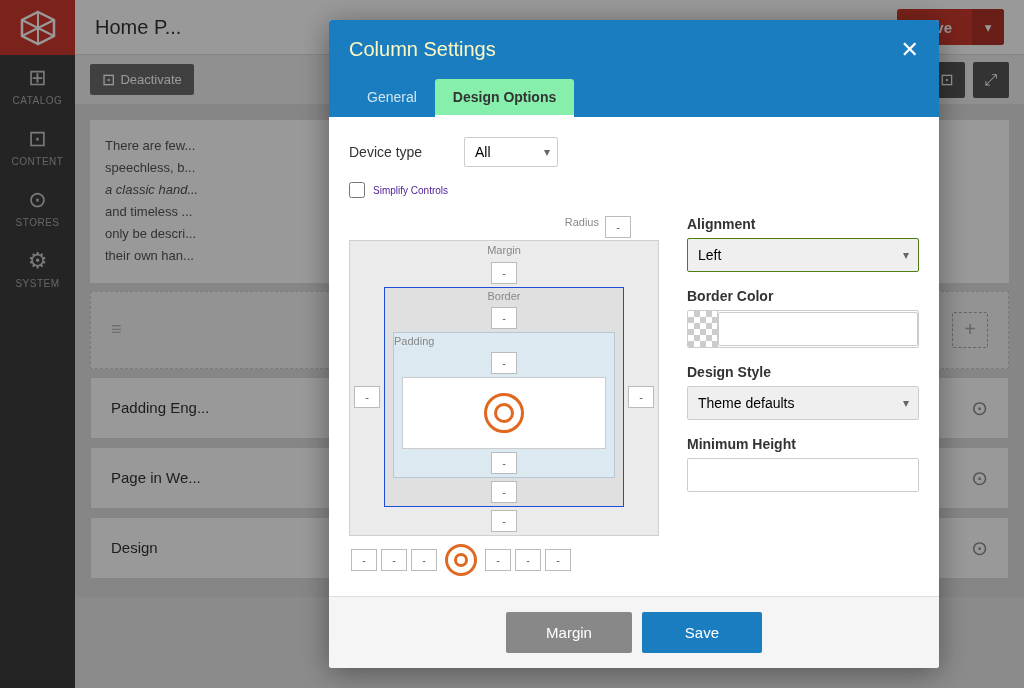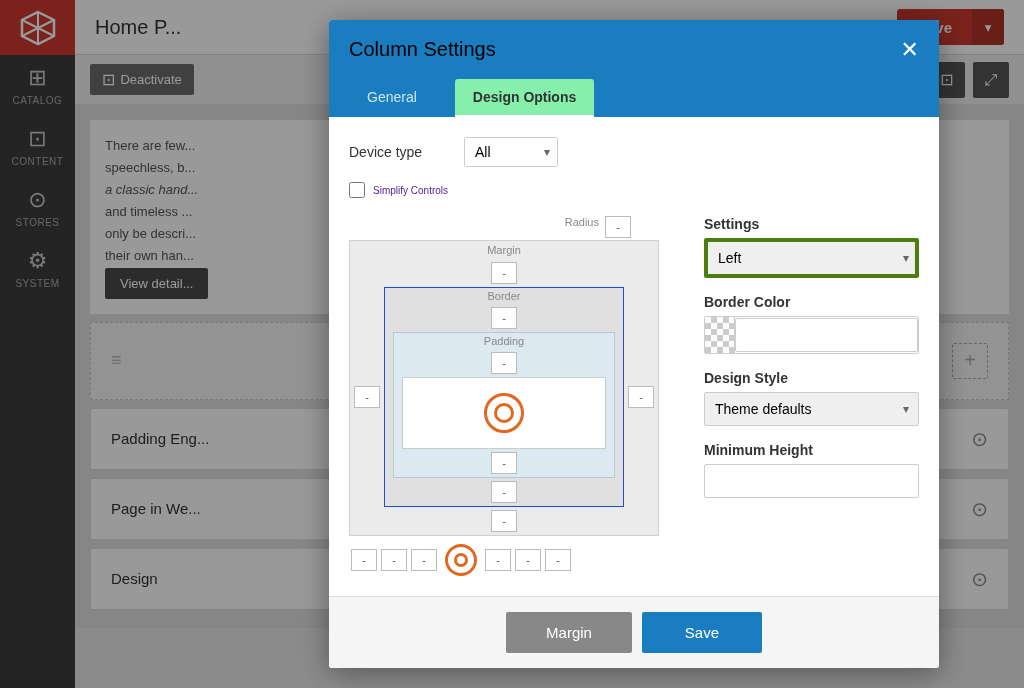--- a/index.html
+++ b/index.html
@@ -80,24 +80,24 @@
 
     
     .modal {
       position: fixed; left: 50%; top: 50%; transform: translate(-30%, -50%);
       width: 610px; background: #fff; border-radius: 3px; z-index: 300;
       box-shadow: 0 5px 30px rgba(0,0,0,0.4); overflow: hidden;
     }
     .modal-header {
       background: #1a7dc0; padding: 18px 20px; display: flex; align-items: center; justify-content: space-between;
     }
-    .modal-title { color: #000000; font-size: 20px; font-weight: 400; }
+    .modal-title { color: #fef9c3; font-size: 20px; font-weight: 400; }
     .modal-close { background: none; border: none; color: #fff; font-size: 22px; cursor: pointer; line-height: 1; }
     .modal-tabs {
-      background: #1a7dc0; display: flex; padding: 0 20px; gap: 20px;
+      background: #1a7dc0; display: flex; padding: 0 20px;
     }
     .modal-tab {
       padding: 10px 18px; color: rgba(255,255,255,0.8); cursor: pointer; font-size: 14px;
       border-bottom: 3px solid transparent; margin-bottom: -1px;
     }
     .modal-tab.active {
       background: #86efac; color: #333; border-radius: 3px 3px 0 0;
       border-bottom: 3px solid #fff; font-weight: 600;
     }
     .modal-body { padding: 20px; background: #fff; }
@@ -111,21 +111,21 @@
       font-size: 14px; border-radius: 2px; cursor: pointer; min-width: 80px;
     }
     .select-wrap .chevron { position: absolute; right: 8px; top: 50%; transform: translateY(-50%); font-size: 12px; color: #666; pointer-events: none; }
 
     
     .checkbox-row { display: flex; align-items: center; gap: 8px; margin-bottom: 18px; }
     .checkbox-row input[type=checkbox] { width: 16px; height: 16px; }
     .checkbox-label { font-size: 10px; color: #4c1d95; }
 
     
-    .modal-columns { display: flex; gap: 25px; }
+    .modal-columns { display: flex; gap: 8px; }
 
     
     .box-model-area { flex: 0 0 330px; position: relative; min-height: 300px; }
     .circle-icon { width: 40px; height: 40px; border: 3px solid #e06820; border-radius: 50%; display: flex; align-items: center; justify-content: center; }
     .circle-icon-inner { width: 20px; height: 20px; border: 3px solid #e06820; border-radius: 50%; }
 
     
     .right-col { flex: 1; display: flex; flex-direction: column; gap: 16px; }
     .field-group { display: flex; flex-direction: column; gap: 6px; }
     .field-group .label { font-size: 14px; font-weight: 600; color: #333; }
@@ -156,21 +156,21 @@
     
     .bm-container { width: 310px; position: relative; font-size: 11px; }
     .bm-margin { background: #ebebeb; border: 1px solid #d0d0d0; padding: 0; }
     .bm-margin-label { text-align: center; color: #888; padding: 3px 0; font-size: 11px; }
     .bm-row-wrap { display: flex; align-items: stretch; }
     .bm-side-cell { display: flex; align-items: center; padding: 4px; }
     .bm-center { flex: 1; }
     .bm-border { background: #e0e0e0; border: 1px solid #1d4ed8; }
     .bm-border-label { text-align: center; color: #888; padding: 2px 0; font-size: 11px; }
     .bm-padding { background: #dce9f0; border: 1px solid #b5c8d8; }
-    .bm-padding-label { text-align: center; color: #888; padding: 2px 0; font-size: 11px; }
+    .bm-padding-label { color: #888; padding: 2px 0; font-size: 11px; }
     .bm-content { background: #fff; border: 1px solid #ccc; display: flex; align-items: center; justify-content: center; padding: 15px; min-height: 65px; }
     .bm-num { width: 26px; height: 22px; border: 1px solid #bbb; background: #fff; text-align: center; font-size: 11px; color: #555; display: flex; align-items: center; justify-content: center; }
     .bm-row-center { display: flex; justify-content: center; padding: 3px 0; }
   </style>
 </head>
 <body>
 
 <div class="sidebar">
   <div class="sidebar-logo">
     <svg viewBox="0 0 40 40" xmlns="http://www.w3.org/2000/svg">
@@ -216,21 +216,20 @@
       <button class="toolbar-icon-btn">⊡</button>
       <button class="toolbar-icon-btn">⤢</button>
     </div>
   </div>
 
   <div style="padding: 15px 15px 10px; background: #e0e0e0;">
     <div style="display:flex; gap:12px;">
       <div style="flex:1;">
         <div style="background:#fff; padding:15px; font-size:13px; color:#555; line-height:1.7; margin-bottom:8px;">
           <p>There are few...<br>speechless, b...<br><em>a classic hand...</em><br>and timeless ...<br>only be descri...<br>their own han...</p>
-          <button class="view-details-btn">View detail...</button>
         </div>
         <div class="content-row-empty">
           <span class="row-drag">≡</span>
           <button class="add-btn">+</button>
         </div>
         <div class="section-row">
           <span class="section-title">Padding Eng...</span>
           <button class="chevron-btn">⊙</button>
         </div>
         <div class="section-row">
@@ -358,23 +357,23 @@
             <div class="bm-num">-</div>
             <div class="bm-num">-</div>
             <div class="bm-num">-</div>
           </div>
         </div>
       </div>
 
       <div class="right-col">
 
         <div class="field-group">
-          <span class="label">Settings</span>
+          <span class="label">Alignment</span>
           <div class="select-full" style="position:relative;">
-            <select style="appearance:none; border:4px solid #4d7c0f; padding:8px 30px 8px 10px; width:100%; border-radius:2px; font-size:14px;">
+            <select style="appearance:none; border:1px solid #4d7c0f; padding:8px 30px 8px 10px; width:100%; border-radius:2px; font-size:14px;">
               <option>Left</option>
               <option>Center</option>
               <option>Right</option>
             </select>
             <span style="position:absolute;right:10px;top:50%;transform:translateY(-50%);font-size:12px;color:#666;pointer-events:none;">▾</span>
           </div>
         </div>
 
         <div class="field-group">
           <span class="label">Border Color</span>

